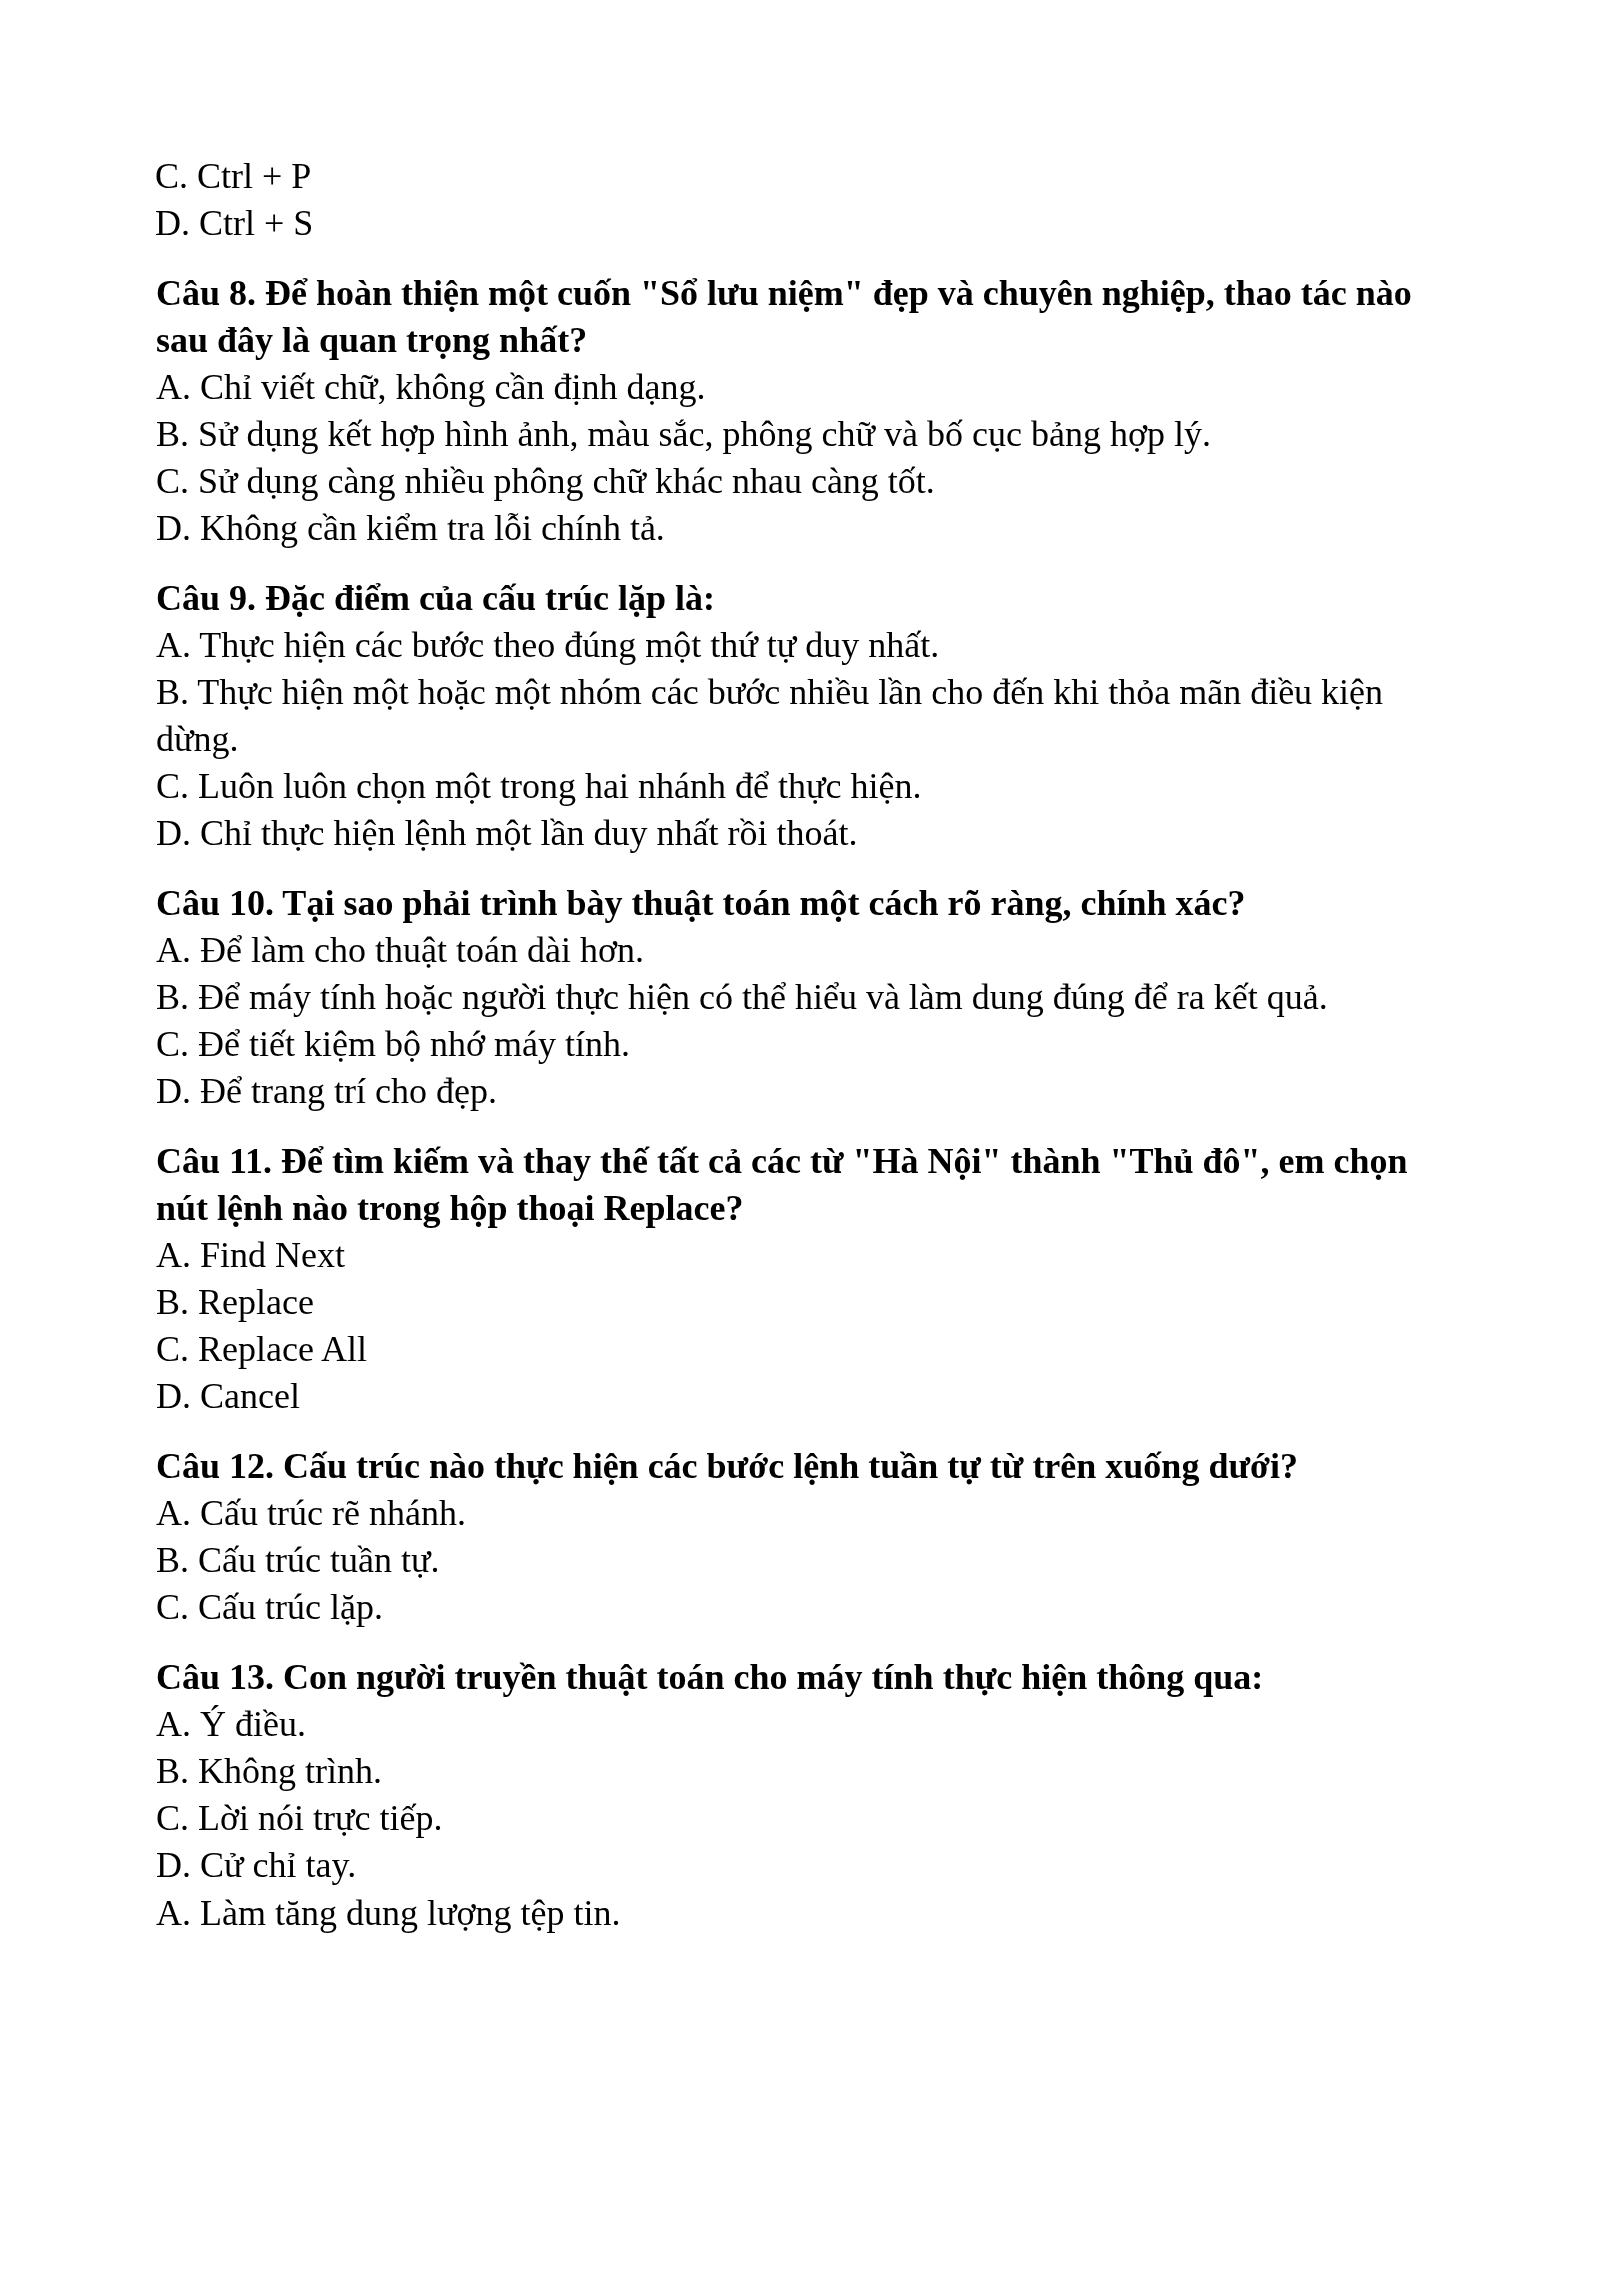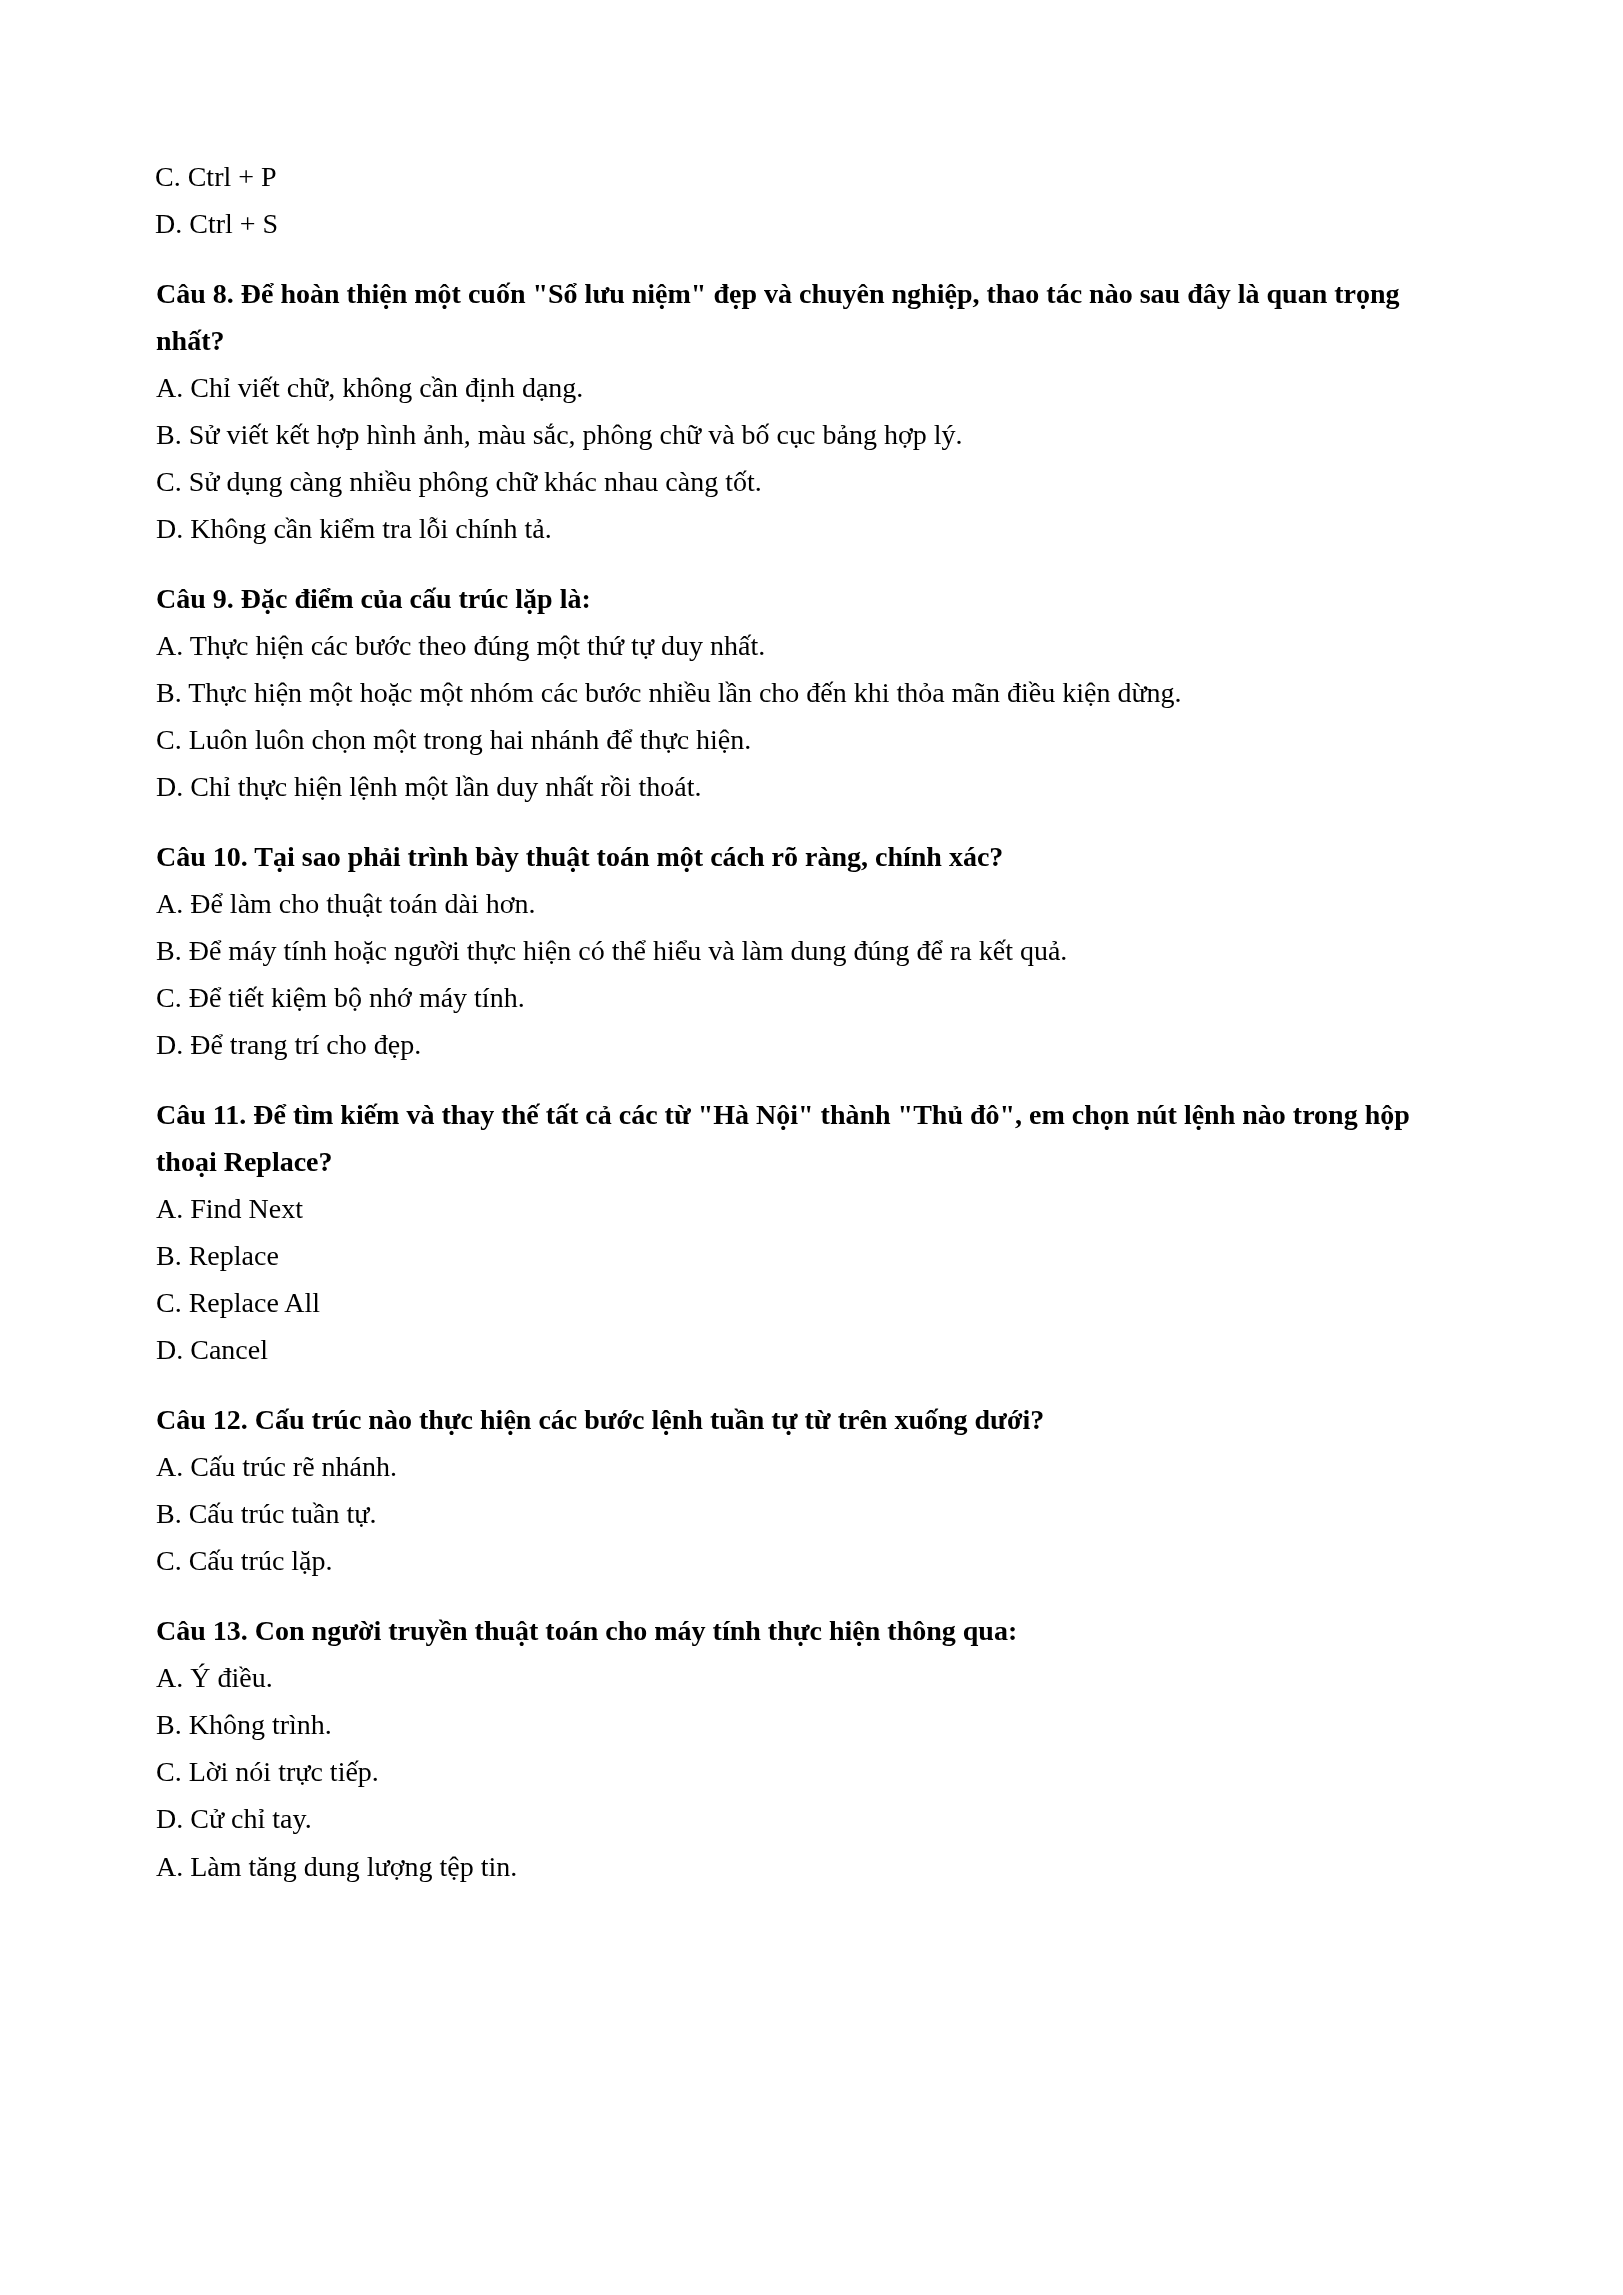--- a/index.html
+++ b/index.html
@@ -12,21 +12,21 @@
     height: 2295px;
     overflow: hidden;
     color: #000000;
     font-family: "Liberation Serif", "DejaVu Serif", serif;
   }
   .page {
     box-sizing: border-box;
     width: 1623px;
     height: 2295px;
     padding: 153px 155px 0 155px;
-    font-size: 28px;
+    font-size: 36px;
     line-height: 47px;
     text-align: left;
   }
   .page p {
     margin: 0;
     padding: 0;
   }
   .q-title {
     font-weight: bold;
     margin-top: 23px !important;
@@ -40,21 +40,21 @@
 <body>
 
 <div class="page">
 
   <p>C. Ctrl + P</p>
   <p>D. Ctrl + S</p>
 
   <div class="question">
     <p class="q-title">Câu 8. Để hoàn thiện một cuốn "Sổ lưu niệm" đẹp và chuyên nghiệp, thao tác nào sau đây là quan trọng nhất?</p>
     <p>A. Chỉ viết chữ, không cần định dạng.</p>
-    <p>B. Sử viết kết hợp hình ảnh, màu sắc, phông chữ và bố cục bảng hợp lý.</p>
+    <p>B. Sử dụng kết hợp hình ảnh, màu sắc, phông chữ và bố cục bảng hợp lý.</p>
     <p>C. Sử dụng càng nhiều phông chữ khác nhau càng tốt.</p>
     <p>D. Không cần kiểm tra lỗi chính tả.</p>
   </div>
 
   <div class="question">
     <p class="q-title">Câu 9. Đặc điểm của cấu trúc lặp là:</p>
     <p>A. Thực hiện các bước theo đúng một thứ tự duy nhất.</p>
     <p>B. Thực hiện một hoặc một nhóm các bước nhiều lần cho đến khi thỏa mãn điều kiện dừng.</p>
     <p>C. Luôn luôn chọn một trong hai nhánh để thực hiện.</p>
     <p>D. Chỉ thực hiện lệnh một lần duy nhất rồi thoát.</p>

